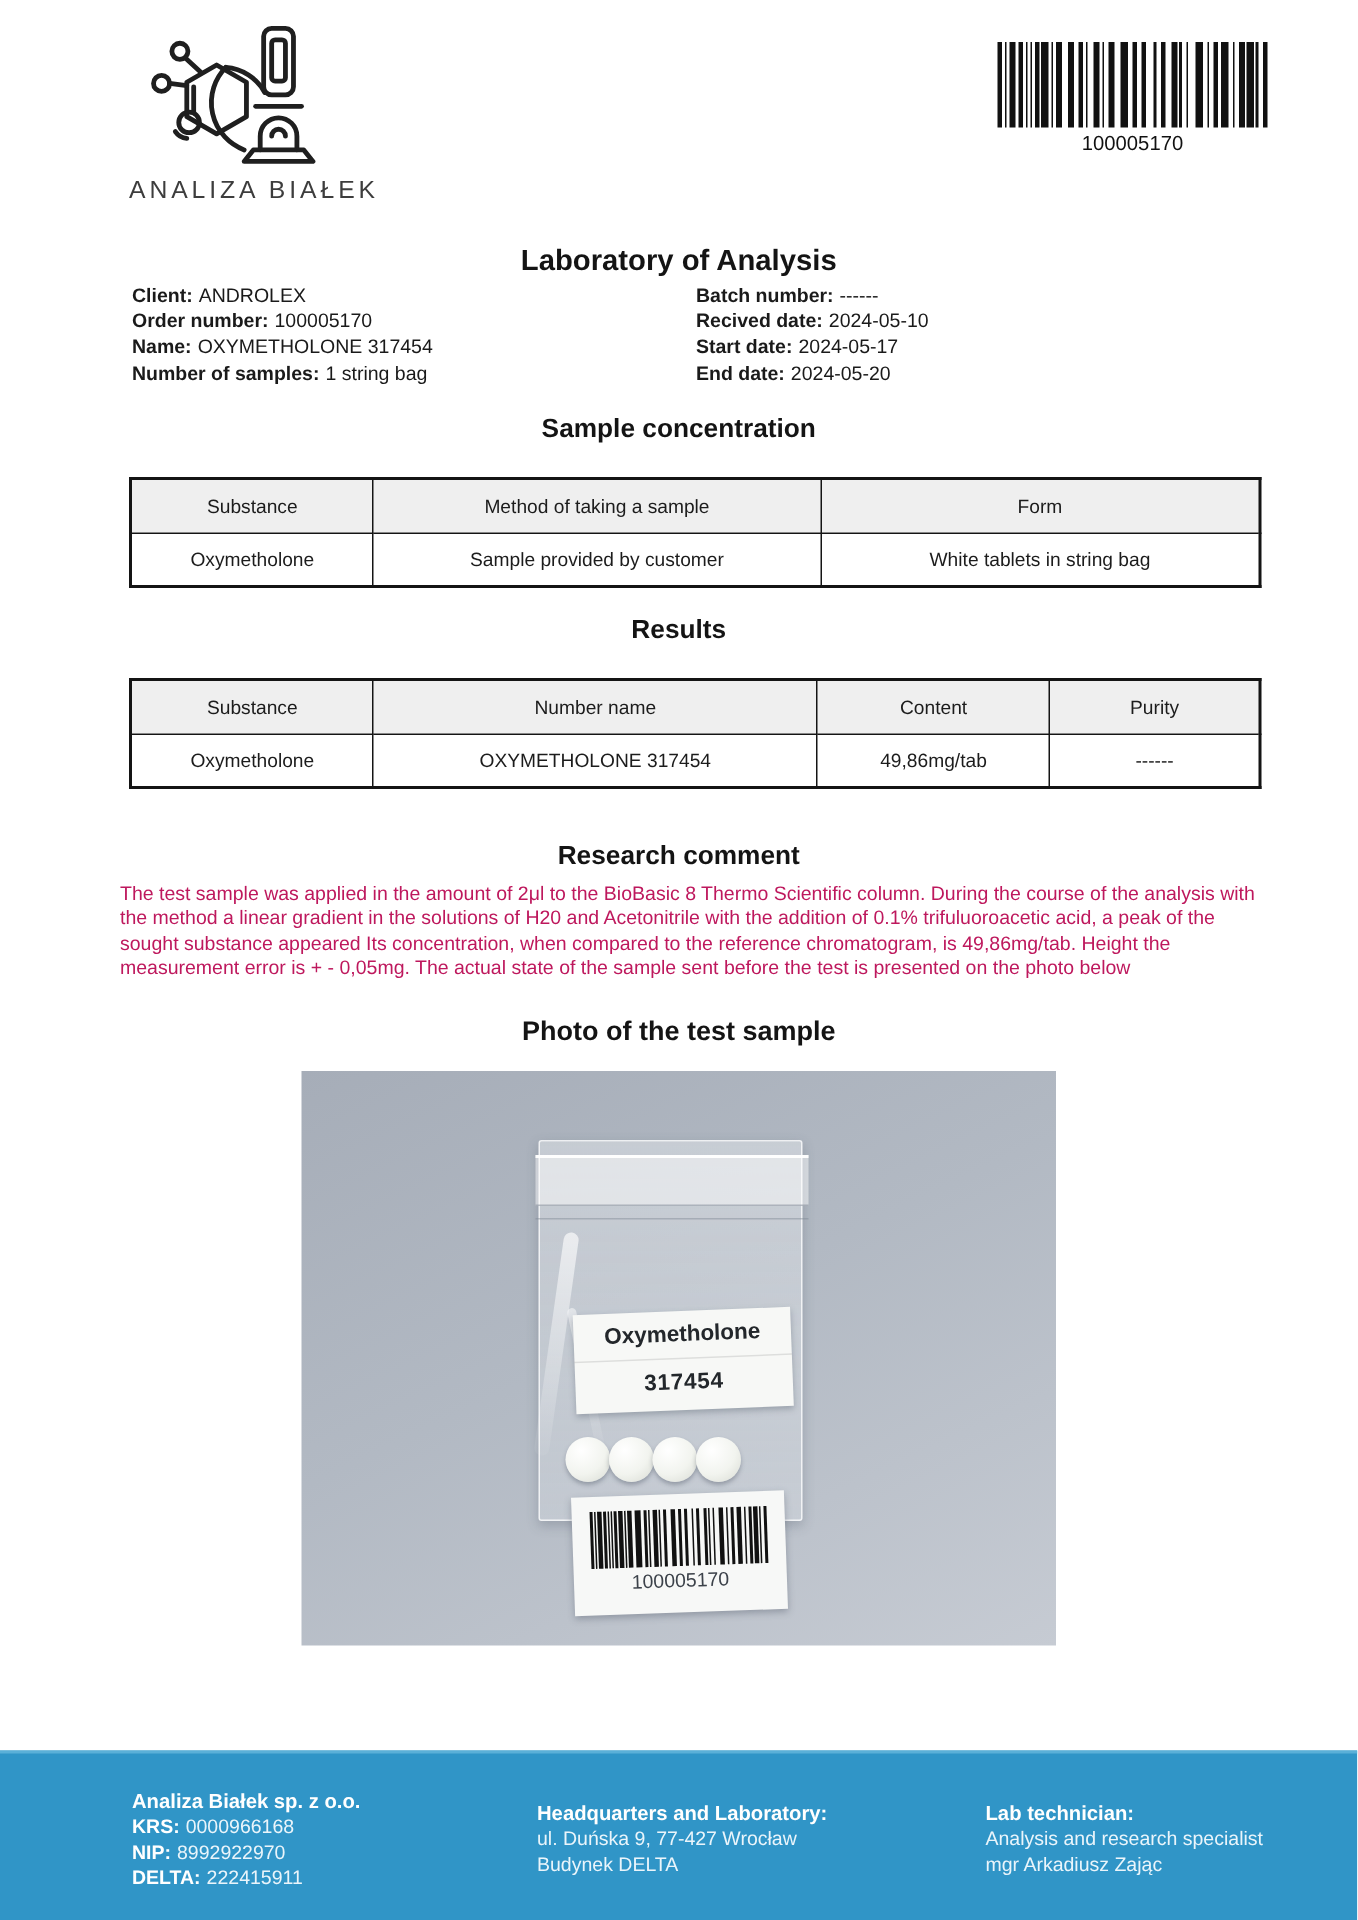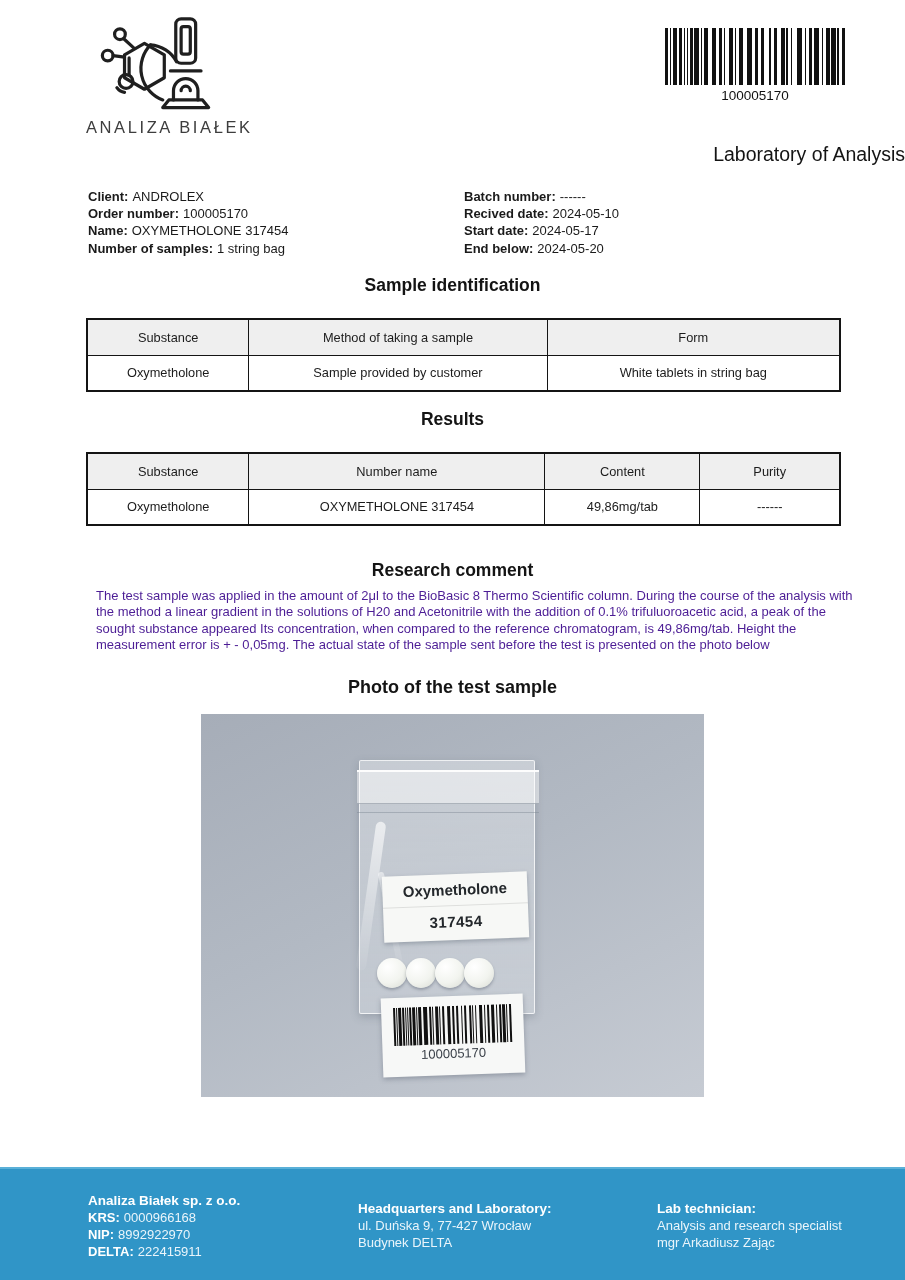--- a/index.html
+++ b/index.html
@@ -11,37 +11,37 @@
   .logo-wrap { position:absolute; left:86px; top:14px; width:152px; text-align:center; }
   .logo-icon svg { display:block; margin:0 auto; }
   .logo-text { margin-top:4px; font-size:16.5px; letter-spacing:2.6px; color:#3d3d3d; white-space:nowrap; font-weight:400; }
 
   
   .barcode-wrap { position:absolute; left:665px; top:28px; width:180px; }
   .barcode-bars { height:57px; width:100%; }
   .barcode-num { text-align:center; font-size:13.5px; margin-top:3px; color:#111; }
 
   
-  .doc-title { position:absolute; top:143px; left:0; width:100%; text-align:right; font-size:19.5px; font-weight:400; color:#141414; }
+  .doc-title { position:absolute; top:163px; left:0; width:100%; text-align:center; font-size:19.5px; font-weight:700; color:#141414; }
   .section-heading { position:absolute; left:0; width:100%; text-align:center; font-size:17.5px; font-weight:700; color:#141414; }
 
   
   .info-col { position:absolute; font-size:13px; line-height:17.2px; }
   .info-col .row { white-space:nowrap; }
   .b { font-weight:700; margin-right:4px; }
 
   
   .doc-table { position:absolute; left:86px; width:755px; border-collapse:collapse; table-layout:fixed; font-size:12.8px; }
   .doc-table th, .doc-table td { border:1.5px solid #141414; text-align:center; font-weight:400; color:#1c1c1c; }
   .doc-table th { background:#efefef; height:36px; }
   .doc-table td { background:#fff; height:36px; }
   .doc-table { border:2px solid #141414; }
 
   
-  .comment-text { position:absolute; left:96px; top:588px; width:768px; font-size:13px; line-height:16.4px; color:#4c1d95; }
+  .comment-text { position:absolute; left:80px; top:588px; width:768px; font-size:13px; line-height:16.4px; color:#be185d; }
 
   
   .photo { position:absolute; left:201px; top:714px; width:503px; height:383px;
            background:linear-gradient(155deg,#a6adb8 0%,#b2b9c3 45%,#c6cbd3 100%); overflow:hidden; }
   .bag { position:absolute; left:158px; top:46px; width:176px; height:254px;
          background:linear-gradient(180deg,rgba(250,252,253,0.34),rgba(240,244,247,0.20));
          border:1px solid rgba(255,255,255,0.75); border-radius:2px;
          box-shadow:0 3px 8px rgba(75,85,100,0.28); }
   .bag-zip { position:absolute; left:-3px; right:-5px; top:9px; height:34px;
              background:rgba(255,255,255,0.48); border-top:2px solid rgba(255,255,255,0.95);
@@ -186,24 +186,24 @@
   <div class="info-col" style="left:88px; top:188px;">
     <div class="row"><span class="b">Client:</span><span>ANDROLEX</span></div>
     <div class="row"><span class="b">Order number:</span><span>100005170</span></div>
     <div class="row"><span class="b">Name:</span><span>OXYMETHOLONE 317454</span></div>
     <div class="row"><span class="b">Number of samples:</span><span>1 string bag</span></div>
   </div>
   <div class="info-col" style="left:464px; top:188px;">
     <div class="row"><span class="b">Batch number:</span><span>------</span></div>
     <div class="row"><span class="b">Recived date:</span><span>2024-05-10</span></div>
     <div class="row"><span class="b">Start date:</span><span>2024-05-17</span></div>
-    <div class="row"><span class="b">End below:</span><span>2024-05-20</span></div>
-  </div>
-
-  <div class="section-heading" style="top:275px;">Sample identification</div>
+    <div class="row"><span class="b">End date:</span><span>2024-05-20</span></div>
+  </div>
+
+  <div class="section-heading" style="top:275px;">Sample concentration</div>
   <table class="doc-table" style="top:318px;">
     <colgroup>
         <col style="width:21.5%">
         <col style="width:39.6%">
         <col style="width:38.9%">
       </colgroup>
     <tbody>
         <tr>
       <th>Substance</th>
       <th>Method of taking a sample</th>

